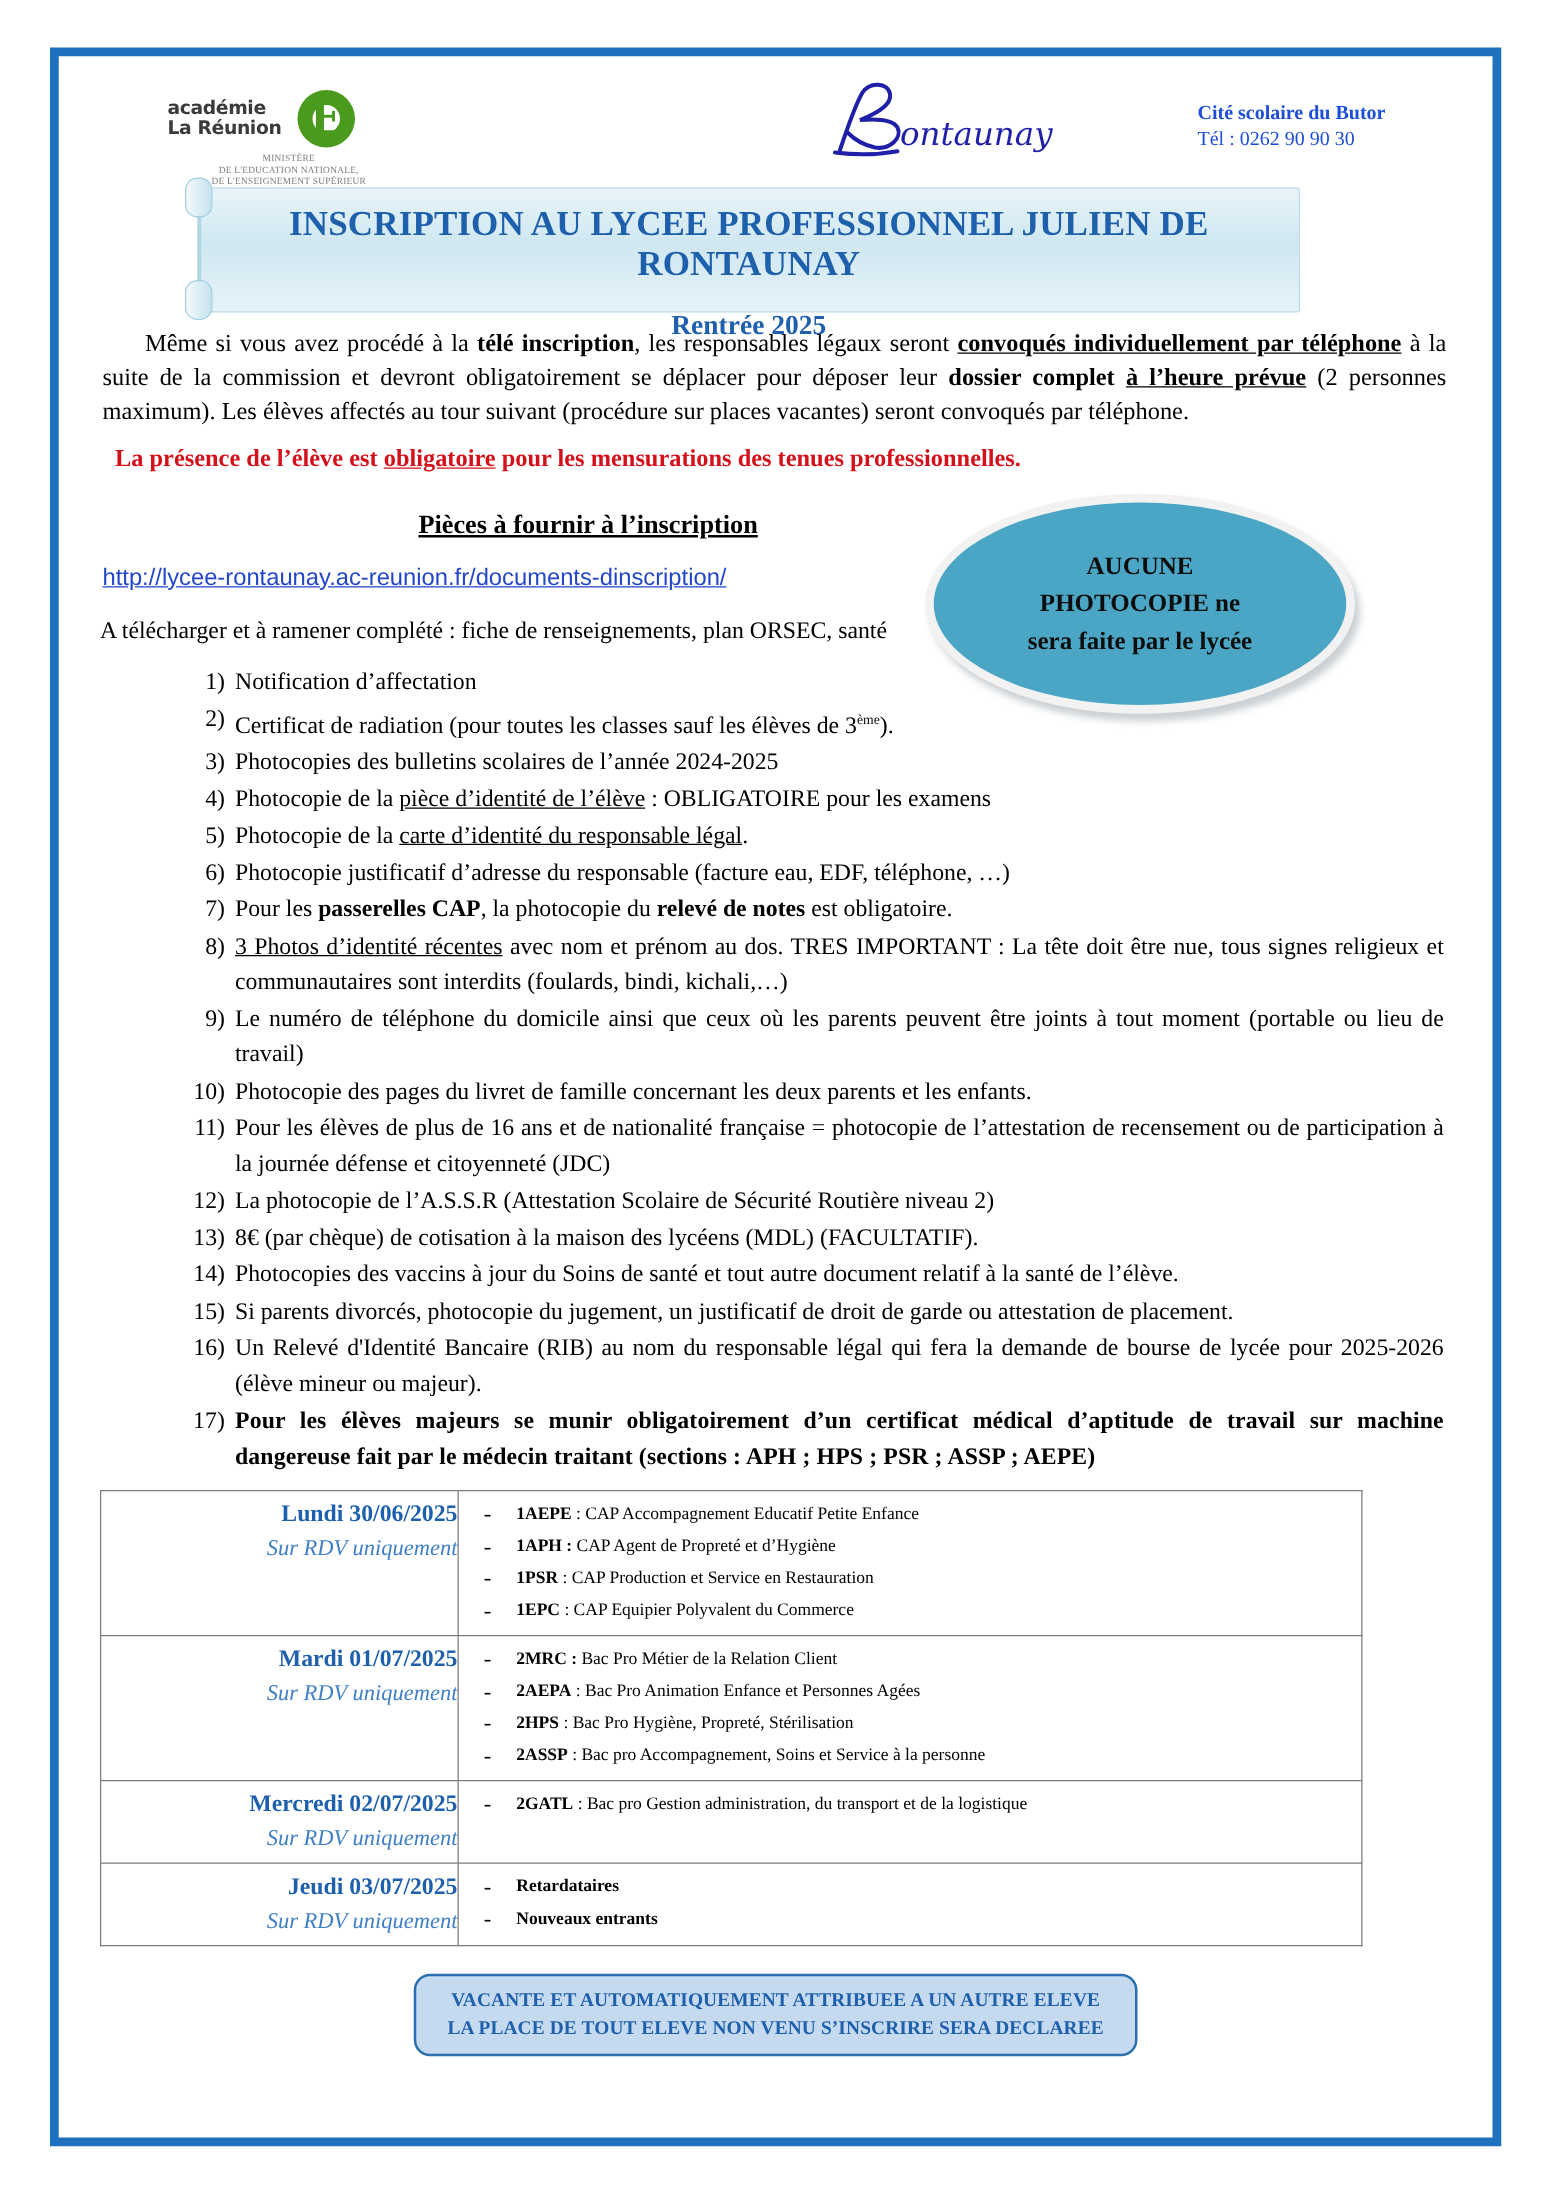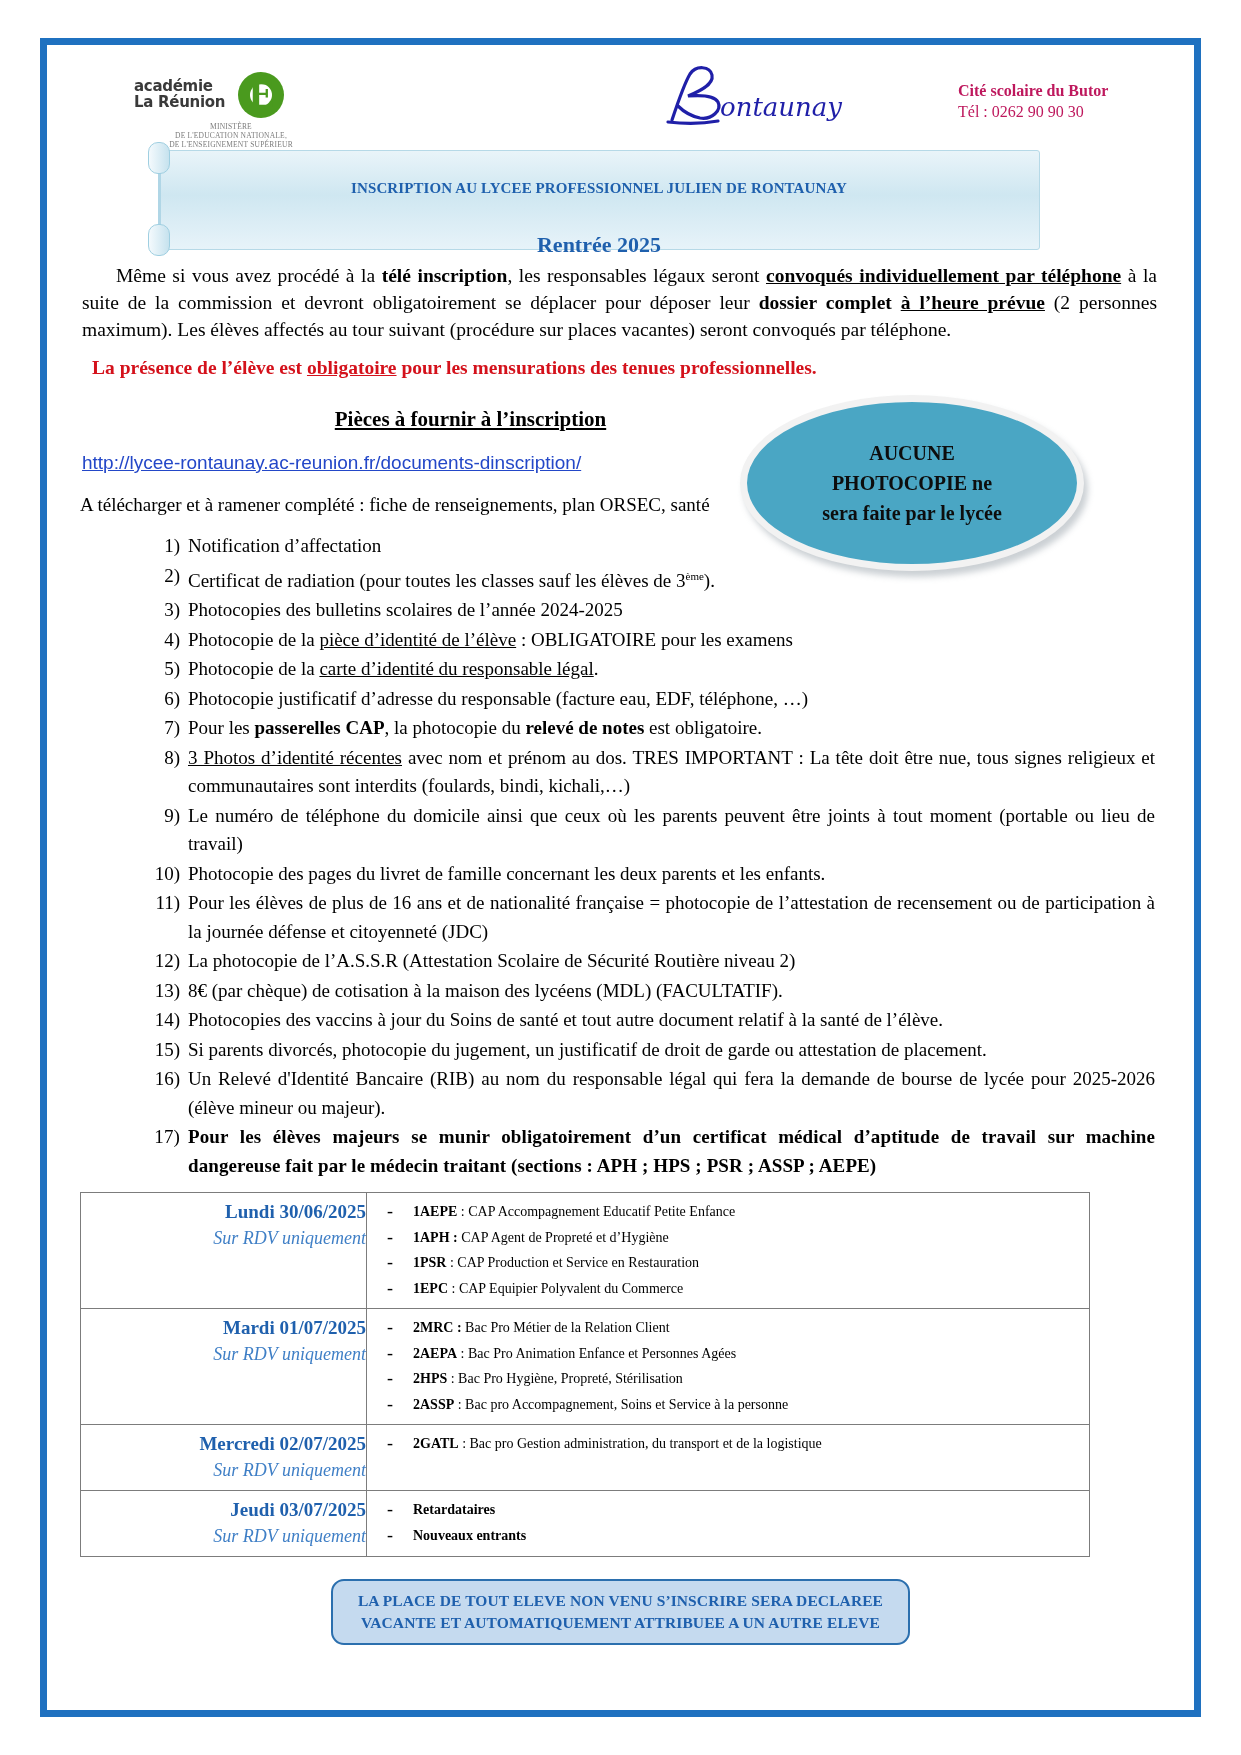--- a/index.html
+++ b/index.html
@@ -114,21 +114,21 @@
     width: 230px;
     height: 70px;
   }
   .contact {
     position: absolute;
     left: 880px;
     top: 20px;
     font-family: "Liberation Serif", serif;
     font-size: 16px;
     line-height: 21px;
-    color: #be185d;
+    color: #1d4ed8;
   }
   .contact .c1 { font-weight: bold; }
 
   
   .banner-wrap {
     position: relative;
     margin: 4px 0 0 62px;
     width: 900px;
     height: 98px;
   }
@@ -154,24 +154,24 @@
   .banner-curl-r { left: 8px; bottom: -8px; }
   .banner-edge {
     position: absolute;
     left: 18px;
     top: 0;
     width: 3px;
     height: 98px;
     background: #b0d6e6;
   }
   .banner h1 {
-    margin: 16px;
+    margin: 0;
     padding: 13px 0 0 0;
     text-align: center;
-    font-size: 15px;
+    font-size: 28px;
     font-weight: bold;
     color: #1f60ad;
     letter-spacing: 0.1px;
   }
   .banner h2 {
     margin: 0;
     padding: 19px 0 0 0;
     text-align: center;
     font-size: 22px;
     font-weight: bold;
@@ -514,22 +514,22 @@
                     <td class="entry"><b>Nouveaux entrants</b><span></span></td>
                   </tr>
             </tbody>
               </table>
           </td>
         </tr>
       </tbody>
     </table>
 
     <div class="footerbox">
+      <div>VACANTE ET AUTOMATIQUEMENT ATTRIBUEE A UN AUTRE ELEVE</div>
       <div>LA PLACE DE TOUT ELEVE NON VENU S’INSCRIRE SERA DECLAREE</div>
-      <div>VACANTE ET AUTOMATIQUEMENT ATTRIBUEE A UN AUTRE ELEVE</div>
     </div>
 
   </div>
 
   <div class="oval">
     <div>AUCUNE</div>
     <div>PHOTOCOPIE ne</div>
     <div>sera faite par le lycée</div>
   </div>
 </div>

